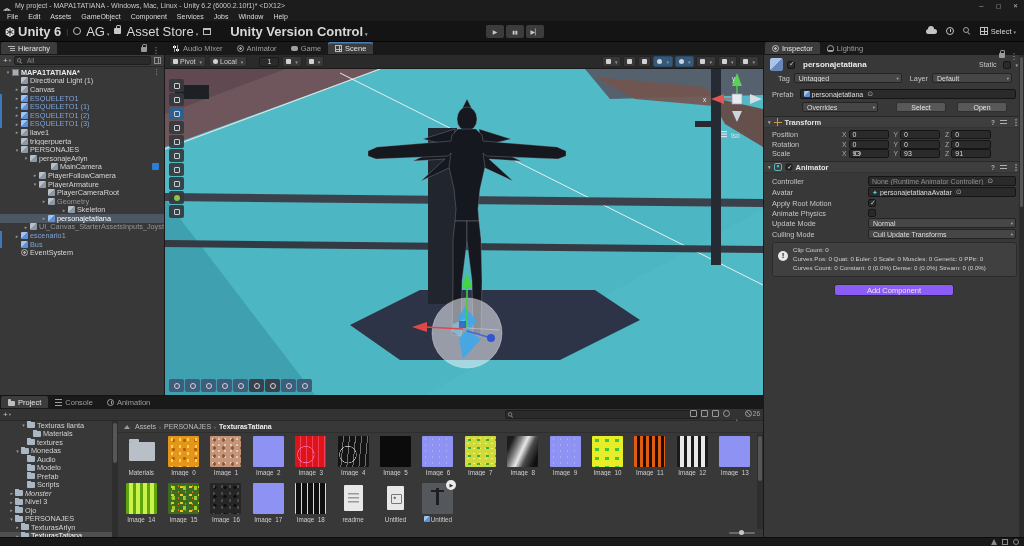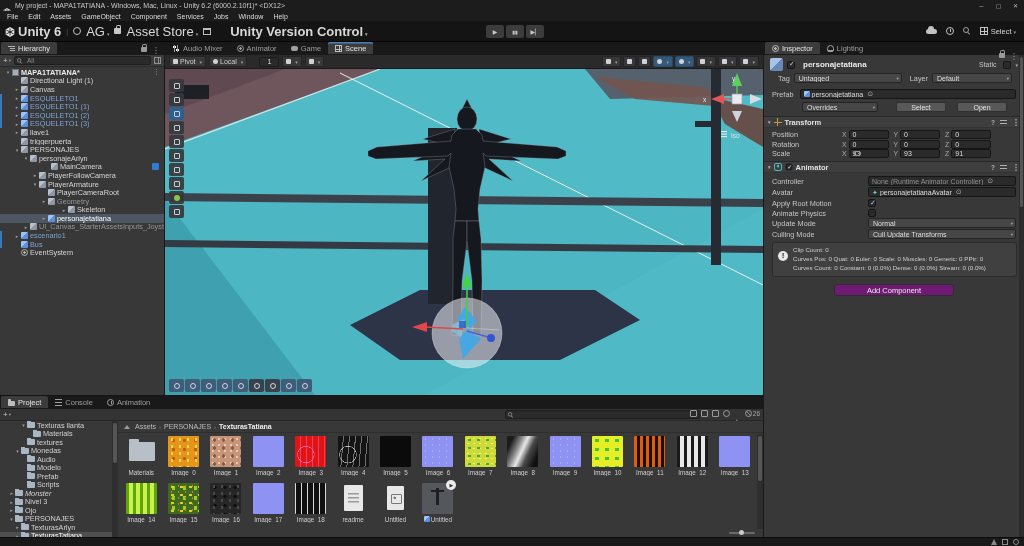--- a/index.html
+++ b/index.html
@@ -143,21 +143,21 @@
 .trow{display:flex;align-items:center;height:9.5px;position:relative}
 .trow .ilabel{width:78px}
 .linkico{position:absolute;left:90px;width:7px;height:5px;border:1px solid #9a9a9a;border-radius:2px}
 .axg{display:flex;align-items:center;gap:2px;margin-right:5px}
 .axl{font-size:6.8px;color:#aaa}
 .axf{width:40px;height:9px;background:#2a2a2a;border:1px solid #151515;border-radius:2px;font-size:7px;color:#ddd;display:flex;align-items:center;padding-left:3px}
 .avatar-star{color:#57c5cb;font-size:7px;line-height:1}
 #infobox{position:absolute;left:8px;width:245px;background:#404040;border:1px solid #2b2b2b;border-radius:3px;padding:3px 4px 3px 20px}
 #infobox::before{content:"!";position:absolute;left:5px;top:8px;width:10px;height:10px;background:#e8e8e8;color:#222;border-radius:50%;font-size:8px;font-weight:bold;text-align:center;line-height:10px}
 .infoline{font-size:6.2px;color:#cfcfcf;line-height:1.45;white-space:nowrap;overflow:hidden}
-#addcomp{position:absolute;left:70px;width:120px;height:12px;background:#701a75;border:1px solid #2e2e2e;border-radius:3px;font-size:7.5px;color:#e8e8e8;display:flex;align-items:center;justify-content:center}
+#addcomp{position:absolute;left:70px;width:120px;height:12px;background:#8b5cf6;border:1px solid #2e2e2e;border-radius:3px;font-size:7.5px;color:#e8e8e8;display:flex;align-items:center;justify-content:center}
 #inspscroll{position:absolute;right:0;top:13px;width:5px;bottom:0;background:#2b2b2b}
 #inspscroll .thumb{position:absolute;left:1px;top:2px;width:3px;height:150px;background:#555;border-radius:2px}
 
 
 #project{position:absolute;left:0;top:395px;width:763px;height:142px;background:#383838;border-top:1px solid #141414}
 #projtool{position:absolute;left:0;top:13px;width:100%;height:12px;background:#333;border-bottom:1px solid #282828;display:flex;align-items:center;padding:0 3px}
 #projsearch{position:absolute;left:505px;top:1px;width:195px;height:9px}
 #filtericons{position:absolute;right:3px;top:1px;display:flex;align-items:center;gap:4px}
 .fico{width:7px;height:7px;border:1px solid #9a9a9a;border-radius:1px}
 .fico.round{border-radius:50%}

